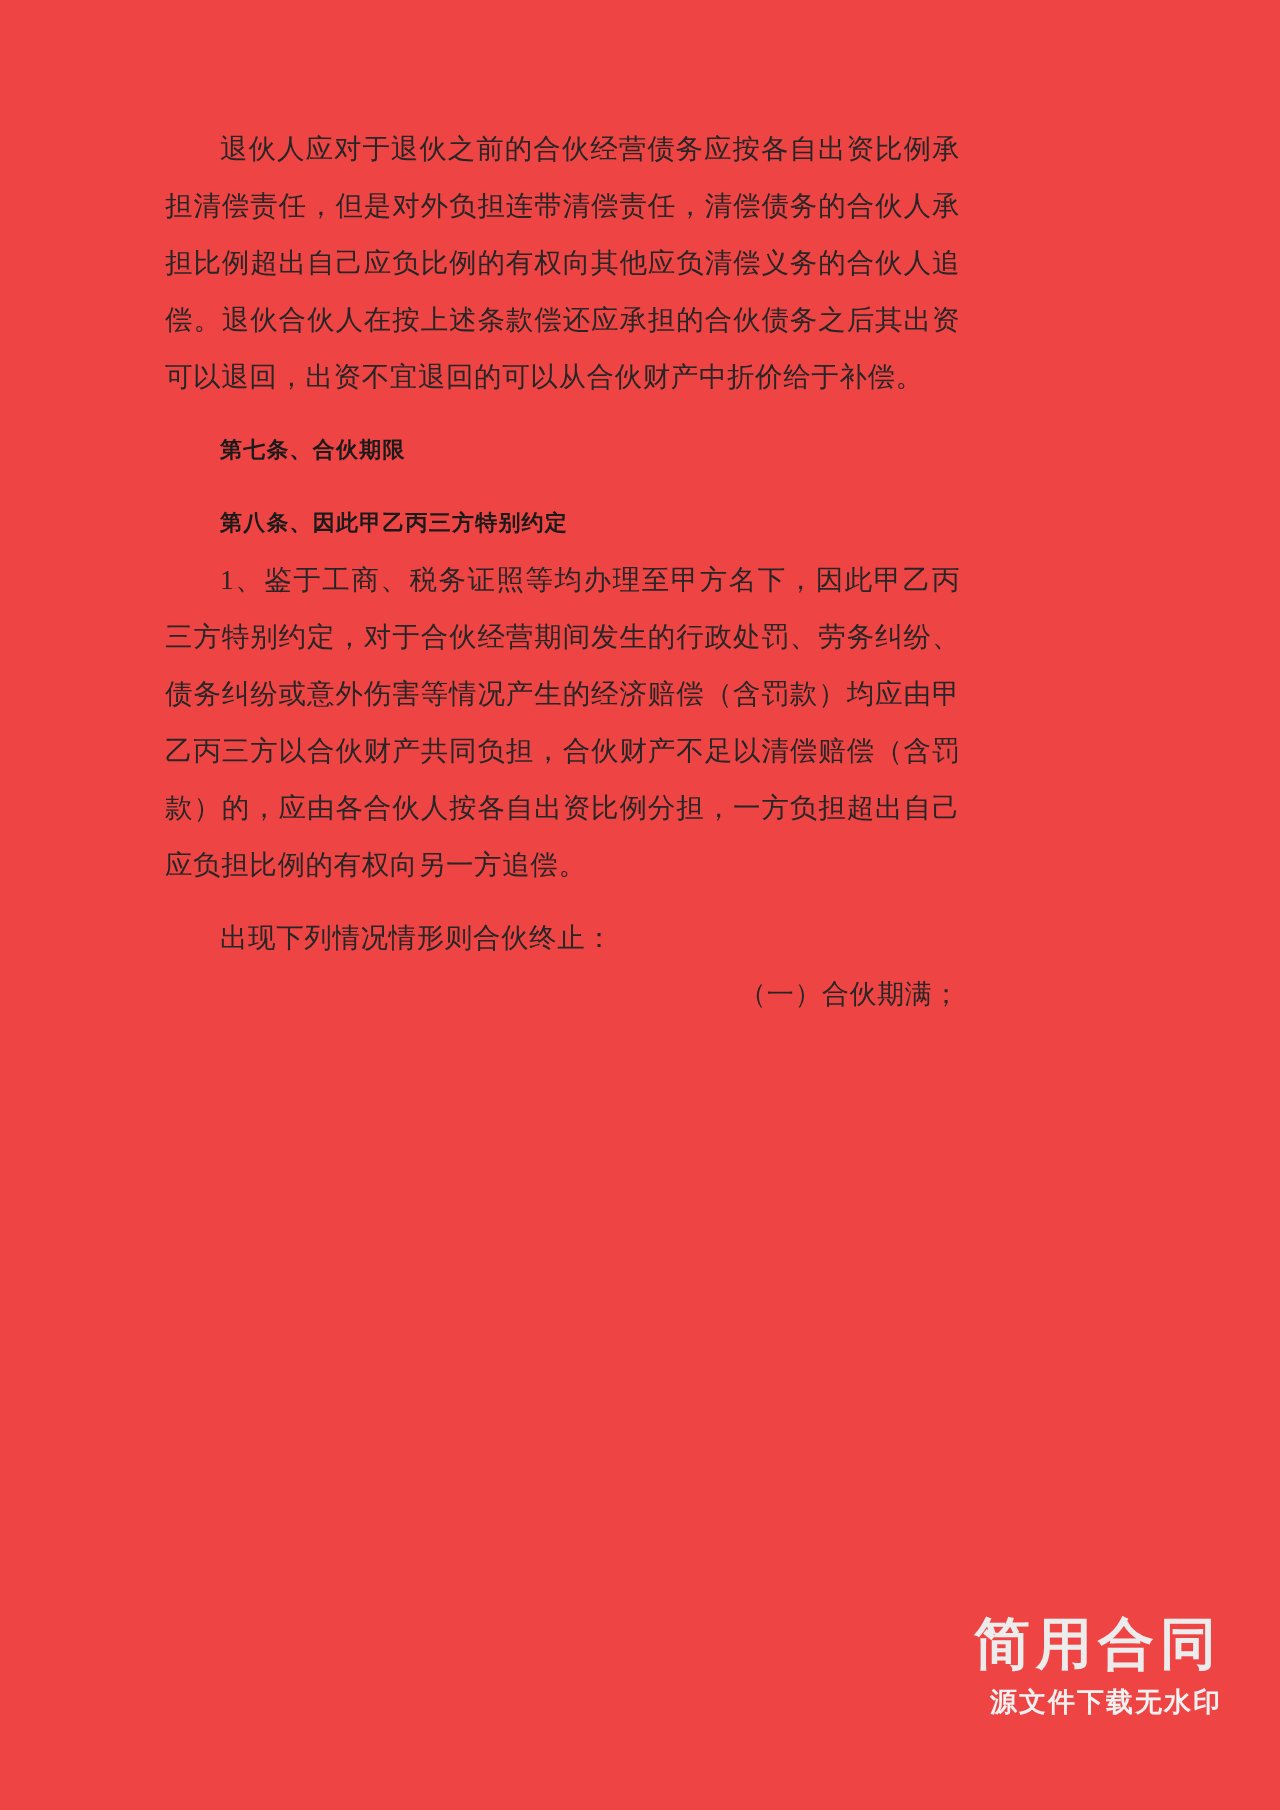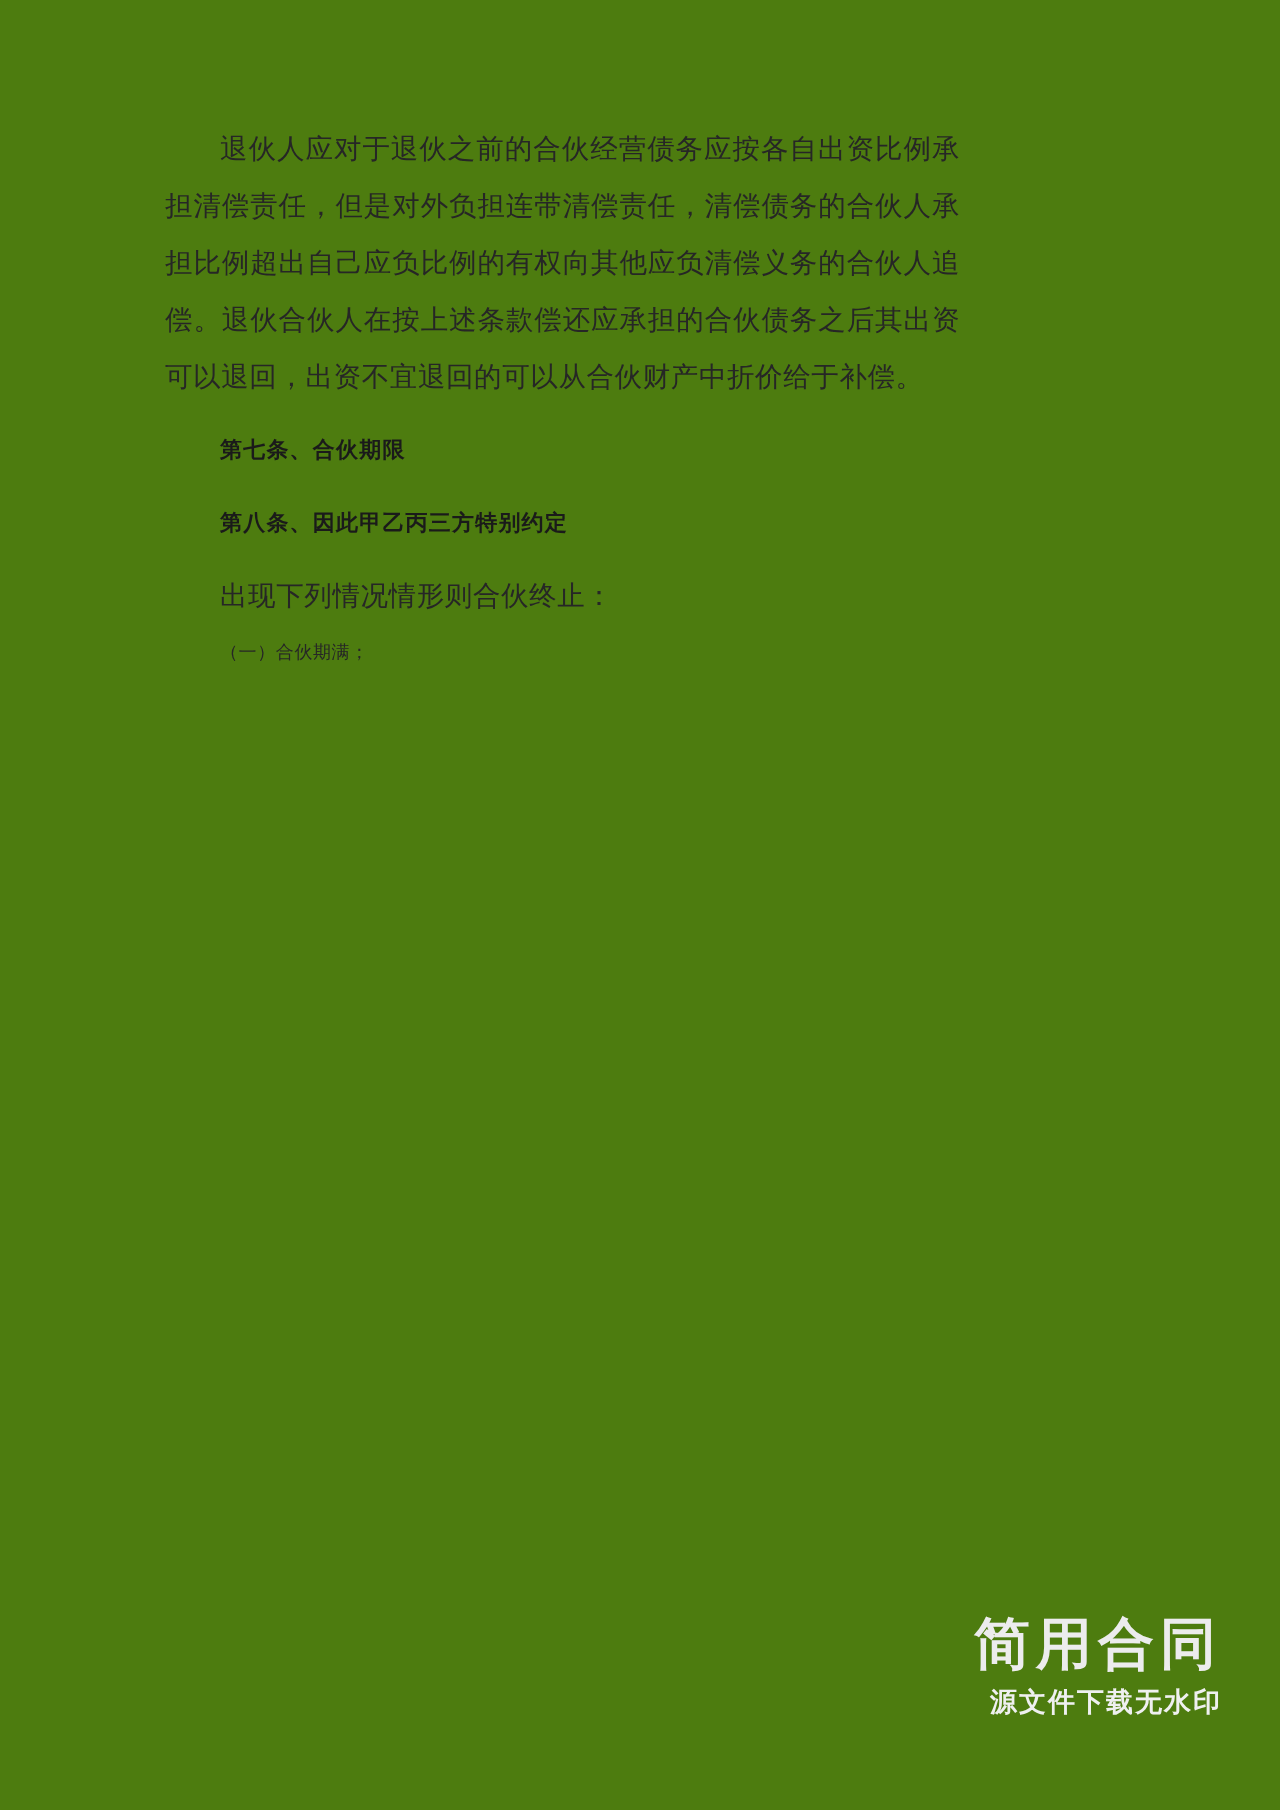--- a/index.html
+++ b/index.html
@@ -5,21 +5,21 @@
   html, body {
     margin: 0;
     padding: 0;
     background: #ffffff;
   }
 
   .page {
     position: relative;
     width: 1280px;
     height: 1810px;
-    background: #4d7c0f;
+    background: #ef4444;
     overflow: hidden;
     box-sizing: border-box;
   }
 
   .doc-body {
     position: absolute;
     left: 165px;
     top: 120px;
     width: 795px;
   }
@@ -44,26 +44,27 @@
     line-height: 57px;
     color: #1a1a1a;
     font-weight: 700;
     text-indent: 55px;
     margin: 0;
     letter-spacing: 1.2px;
   }
 
   .list-item {
     font-family: "Liberation Serif", "DejaVu Serif", serif;
-    font-size: 18px;
+    font-size: 27px;
     line-height: 57px;
     color: #262626;
     text-indent: 55px;
     margin: 0;
     letter-spacing: 0.6px;
+    text-align: right;
   }
 
   .spacer-sm { height: 16px; }
 
   
   .watermark {
     position: absolute;
     right: 58px;
     bottom: 88px;
     text-align: right;
@@ -101,20 +102,21 @@
 
     <div class="spacer-sm"></div>
 
     <p class="heading">第七条、合伙期限</p>
 
 
     <div class="spacer-sm"></div>
 
     <p class="heading">第八条、因此甲乙丙三方特别约定</p>
 
+    <p class="para">1、鉴于工商、税务证照等均办理至甲方名下，因此甲乙丙三方特别约定，对于合伙经营期间发生的行政处罚、劳务纠纷、债务纠纷或意外伤害等情况产生的经济赔偿（含罚款）均应由甲乙丙三方以合伙财产共同负担，合伙财产不足以清偿赔偿（含罚款）的，应由各合伙人按各自出资比例分担，一方负担超出自己应负担比例的有权向另一方追偿。</p>
 
     <div class="spacer-sm"></div>
 
 
     <p class="para">出现下列情况情形则合伙终止：</p>
 
     <p class="list-item">（一）合伙期满；</p>
 
 
   </div>

